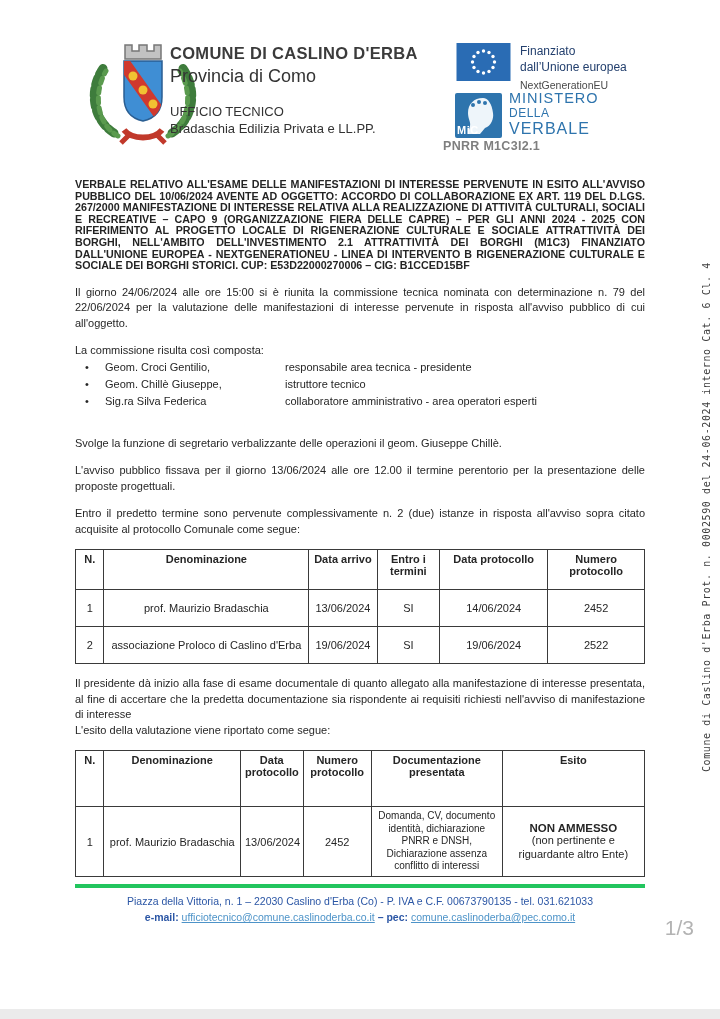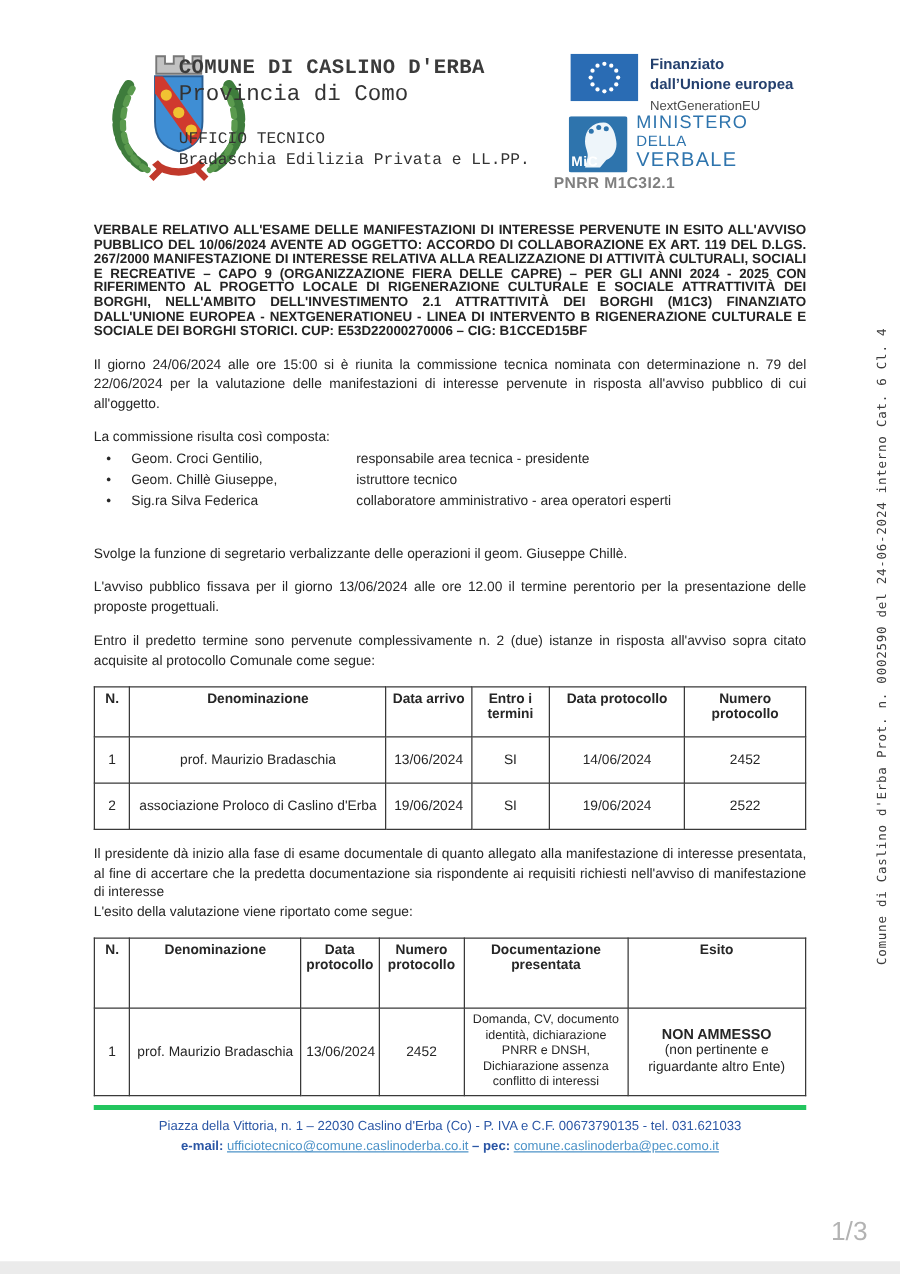--- a/index.html
+++ b/index.html
@@ -5,29 +5,29 @@
   * { margin:0; padding:0; box-sizing:border-box; }
   html,body { background:#e9e9e9; }
   .viewport {
     position:relative; width:720px; height:1019px; overflow:hidden;
     background:#ffffff;
     font-family:"Liberation Sans", sans-serif;
     color:#262626;
   }
   
   .crest { position:absolute; left:80px; top:36px; width:126px; height:110px; }
-  .hdr-text { position:absolute; left:143px; top:44px;font-family:Liberation Mono, monospace; }
+  .hdr-text { position:absolute; left:170px; top:44px; }
   .hdr-title { font-size:16.5px; font-weight:bold; color:#3b3b3b; letter-spacing:.3px; }
   .hdr-prov  { font-size:18px; color:#333; margin-top:3px; }
   .hdr-uff   { font-size:13px; color:#333; margin-top:17px; }
   .hdr-uffsub{ font-size:13px; color:#333; margin-top:2px; }
 
   .eu-flag { position:absolute; left:456px; top:43px; width:55px; height:38px; }
   .eu-text { position:absolute; left:520px; top:43px; line-height:16px; }
-  .eu-l1, .eu-l2 { font-size:12px; font-weight:bold; color:#24406e; }
+  .eu-l1, .eu-l2 { font-size:12px; font-weight:normal; color:#24406e; }
   .eu-l3 { font-size:10.5px; color:#4a4a4a; margin-top:2px; }
 
   .mic-logo { position:absolute; left:455px; top:93px; width:47px; height:45px; }
   .mic-label { position:absolute; left:457px; top:124px; color:#fff; font-weight:bold; font-size:11px; letter-spacing:.5px; }
   .mic-text { position:absolute; left:509px; top:91px; color:#2e74ad; line-height:15px; }
   .mic-l1 { font-size:14.5px; letter-spacing:1px; }
   .mic-l2 { font-size:12px; letter-spacing:.5px; }
   .mic-l3 { font-size:16px; letter-spacing:1px; }
   .pnrr { position:absolute; left:443px; top:139px; font-size:12.5px; font-weight:bold; color:#7f7f7f; letter-spacing:.3px; }
 
@@ -64,21 +64,21 @@
   .esito-bold { font-weight:bold; font-size:11.5px; }
   .esito-rest { font-size:11px; line-height:13.5px; }
 
   
   .footer { position:absolute; left:75px; top:884px; width:570px; border-top:4px solid #22c55e; padding-top:5px; text-align:center; color:#2b56a5; font-size:10.5px; line-height:16px; }
   .footer a { color:#4d93c8; text-decoration:underline; }
   .f-label { font-weight:bold; }
 
   
   .viewer-strip { position:absolute; left:0; bottom:0; width:100%; height:10px; background:#ebebeb; }
-  .page-indicator { position:absolute; right:26px; top:974px; font-size:21px; color:#b3b3b3; }
+  .page-indicator { position:absolute; right:26px; top:916px; font-size:21px; color:#b3b3b3; }
 </style>
 </head>
 <body>
 
 <div class="viewport">
 
   <svg class="crest" viewBox="0 0 126 108">
     <path d="M34,96 C12,82 8,52 24,30" fill="none" stroke="#3e7c3c" stroke-width="9" stroke-dasharray="7 4" stroke-linecap="round"></path>
     <path d="M38,99 C18,88 12,58 26,34" fill="none" stroke="#5a9a4e" stroke-width="5" stroke-dasharray="5 5" stroke-linecap="round"></path>
     <path d="M92,96 C114,82 118,52 102,30" fill="none" stroke="#3e7c3c" stroke-width="9" stroke-dasharray="7 4" stroke-linecap="round"></path>

